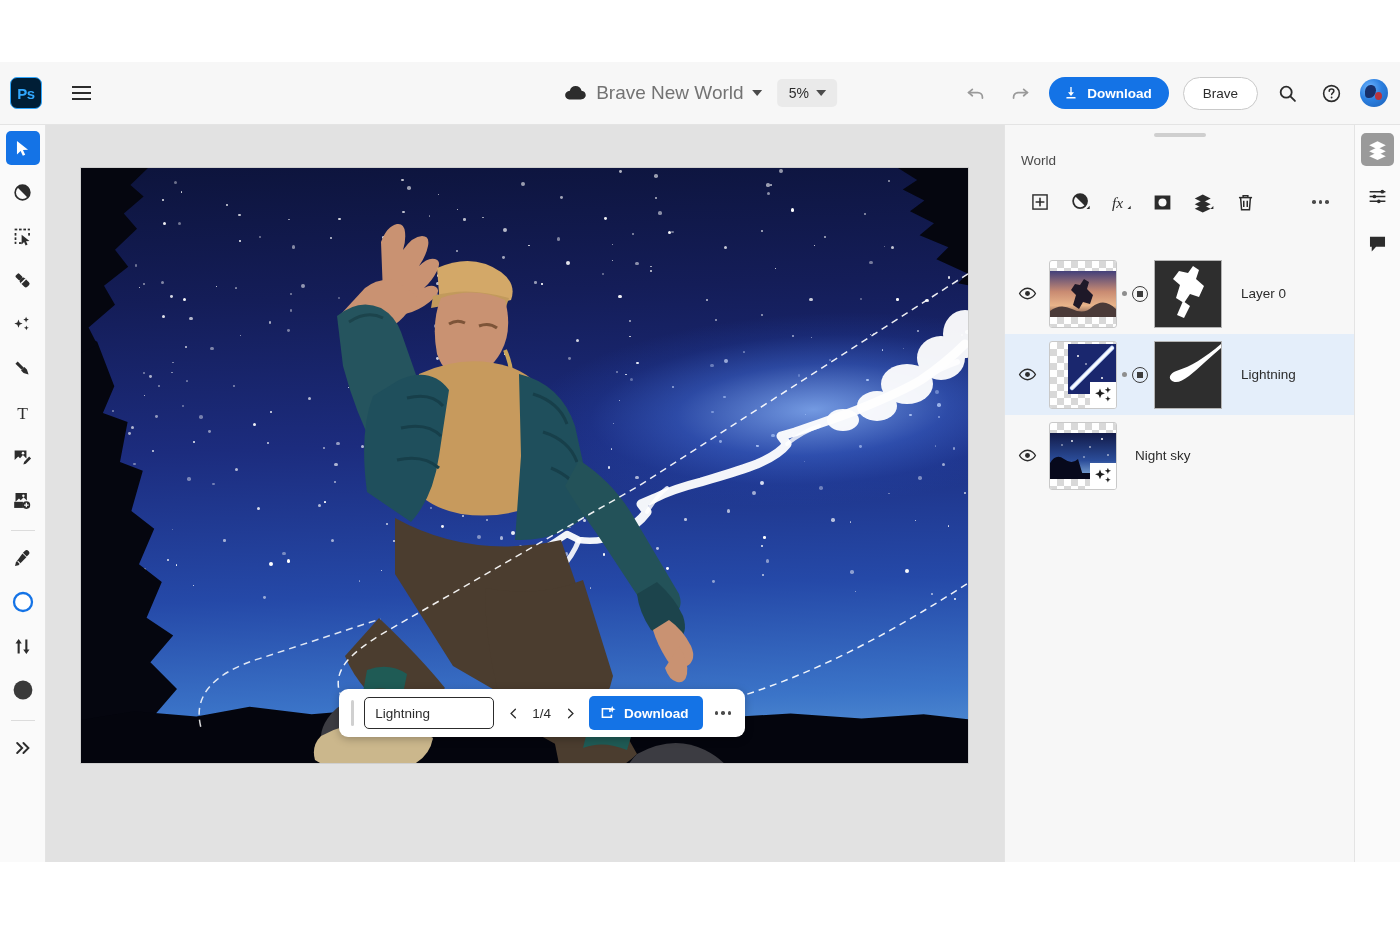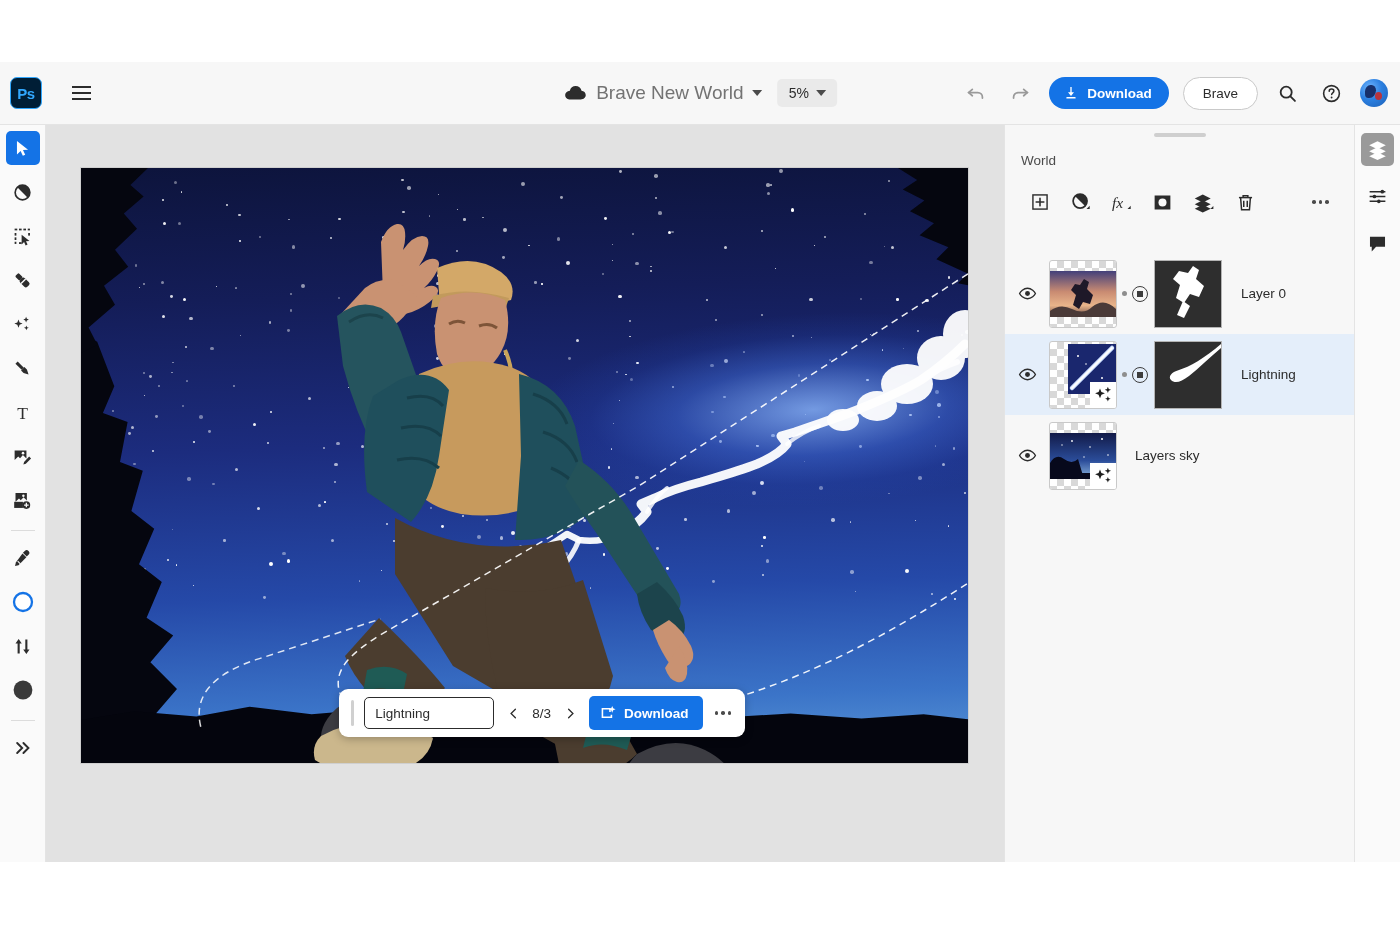--- a/index.html
+++ b/index.html
@@ -746,21 +746,21 @@
 
       <div class="ctx-bar">
         <div class="ctx-grip"></div>
         <input class="ctx-input" type="text" value="Lightning" style="">
         <div class="ctx-nav">
           <div class="arrowbtn">
             <svg width="13" height="15" viewBox="0 0 24 24" fill="none" stroke="#2c2c2c" stroke-width="2.4" stroke-linecap="round">
               <path d="M15.5 4 L7.5 12 L15.5 20"></path>
             </svg>
           </div>
-          <span>8/3</span>
+          <span>1/4</span>
           <div class="arrowbtn">
             <svg width="13" height="15" viewBox="0 0 24 24" fill="none" stroke="#2c2c2c" stroke-width="2.4" stroke-linecap="round">
               <path d="M8.5 4 L16.5 12 L8.5 20"></path>
             </svg>
           </div>
         </div>
         <div class="gen-btn">
           <svg width="18" height="18" viewBox="0 0 24 24">
             <path d="M3.5 5.2h12.2v5.4h-2.1V7.3H5.6v9.4h9.9v-2.4h2.1v4.5H3.5z" fill="#fff"></path>
             <path d="M17.6 2.6 l1.3 3.2 3.2 1.3 -3.2 1.3 -1.3 3.2 -1.3 -3.2 -3.2 -1.3 3.2 -1.3z" fill="#fff"></path>
@@ -937,21 +937,21 @@
           </g>
         </svg>
         <div class="sparkbadge">
           <svg width="21" height="21" viewBox="0 0 24 24" fill="#1d1d1d">
             <path d="M8 5 l1.6 4 4 1.6 -4 1.6 L8 16.2 6.4 12.2 2.4 10.6 6.4 9 Z"></path>
             <path d="M17 3 l1 2.6 2.6 1 -2.6 1 -1 2.6 -1 -2.6 -2.6 -1 2.6 -1 Z"></path>
             <path d="M17 13.6 l.9 2.3 2.3 .9 -2.3 .9 -.9 2.3 -.9 -2.3 -2.3 -.9 2.3 -.9 Z"></path>
           </svg>
         </div>
       </div>
-      <div class="layer-name" style="margin-left:18px">Layers sky</div>
+      <div class="layer-name" style="margin-left:18px">Night sky</div>
     </div>
   </div>
 
   <div class="rail">
     <div class="rail-btn active">
       <svg width="21" height="21" viewBox="0 0 24 24">
         <path d="M12 2.6 L21.5 7.2 L12 11.8 L2.5 7.2 Z" fill="#ffffff"></path>
         <path d="M12 9.5 L21.5 14.1 L12 18.7 L2.5 14.1 Z" fill="#ffffff"></path>
         <path d="M12 15 L21.5 19.6 L12 24 L2.5 19.6 Z" fill="#ffffff"></path>
       </svg>

